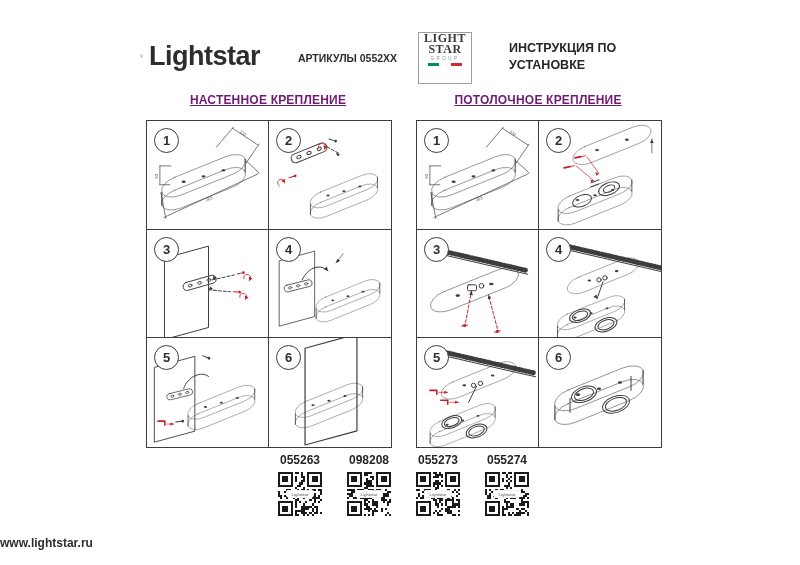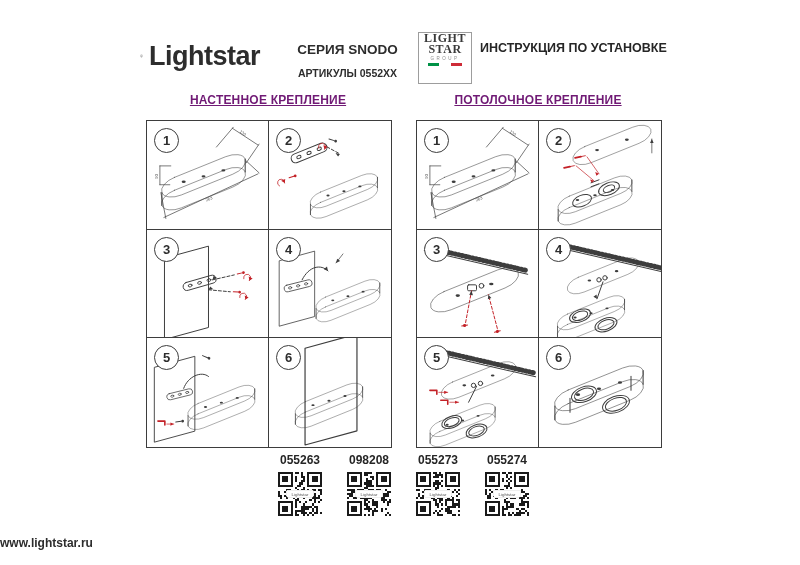--- a/index.html
+++ b/index.html
@@ -15,21 +15,21 @@
   .series{left:285px;top:42px;width:125px;text-align:center;}
   .series-l1{font-size:13.5px;font-weight:700;}
   .series-l2{font-size:10.5px;font-weight:700;margin-top:10px;}
   .group-box{left:418px;top:32px;width:52px;height:50px;border:1px solid #9d9d9d;background:#fff;
     display:flex;flex-direction:column;align-items:center;justify-content:flex-start;}
   .gl-big{font-family:"Liberation Serif","DejaVu Serif",serif;font-weight:700;font-size:12px;line-height:11px;color:#3a3a3a;letter-spacing:0.5px;}
   .gl-small{font-size:4.5px;letter-spacing:2.5px;color:#8d8d8d;margin-top:1px;}
   .gl-flag{display:flex;width:34px;height:3px;margin-top:2px;}
   .gl-flag span{flex:1;}
   .doc-title{left:480px;top:40px;width:190px;}
-  .doc-title div{font-size:12.5px;font-weight:700;line-height:17px;color:#262626;}
+  .doc-title div{font-size:12.5px;font-weight:700;line-height:17px;color:#262626;margin-left:29px;}
 
   
   .sec-title{top:93px;width:244px;text-align:center;font-size:12px;font-weight:700;color:#701a75;letter-spacing:0.2px;text-decoration:underline;}
   .grid{top:120px;width:244px;height:326px;border:1.2px solid #3d3d3d;display:grid;
     grid-template-columns:1fr 1fr;grid-template-rows:1fr 1fr 1fr;background:#fff;}
   .cell{position:relative;border-right:1px solid #3d3d3d;border-bottom:1px solid #3d3d3d;}
   .cell:nth-child(2n){border-right:none;}
   .cell:nth-child(n+5){border-bottom:none;}
   .step-badge{position:absolute;left:7px;top:7px;width:23px;height:23px;border:1.1px solid #3d3d3d;
     border-radius:50%;display:flex;align-items:center;justify-content:center;
@@ -115,21 +115,20 @@
 
 <div class="abs brand">
   <svg width="42" height="46" viewBox="0 0 42 46">
     <circle cx="21" cy="21" r="17" fill="none" stroke="#2d2d2d" stroke-width="2.6"></circle>
     <path d="M23 10 C17 12 19 18 15 21 C11 24 14 30 20 28 M20 28 C26 26 24 33 19 35 C15 37 17 42 22 42" fill="none" stroke="#2d2d2d" stroke-width="2.4" stroke-linecap="round"></path>
   </svg>
   <span class="brand-text">Lightstar</span>
 </div>
 
 <div class="abs series">
-  <div class="series-l1">СЕРИЯ SNODO</div>
   <div class="series-l2">АРТИКУЛЫ 0552XX</div>
 </div>
 
 <div class="abs group-box">
   <div class="gl-big">LIGHT</div>
   <div class="gl-big">STAR</div>
   <div class="gl-small">GROUP</div>
   <div class="gl-flag">
     <span style="background:#009246"></span>
       <span style="background:#ffffff"></span>

